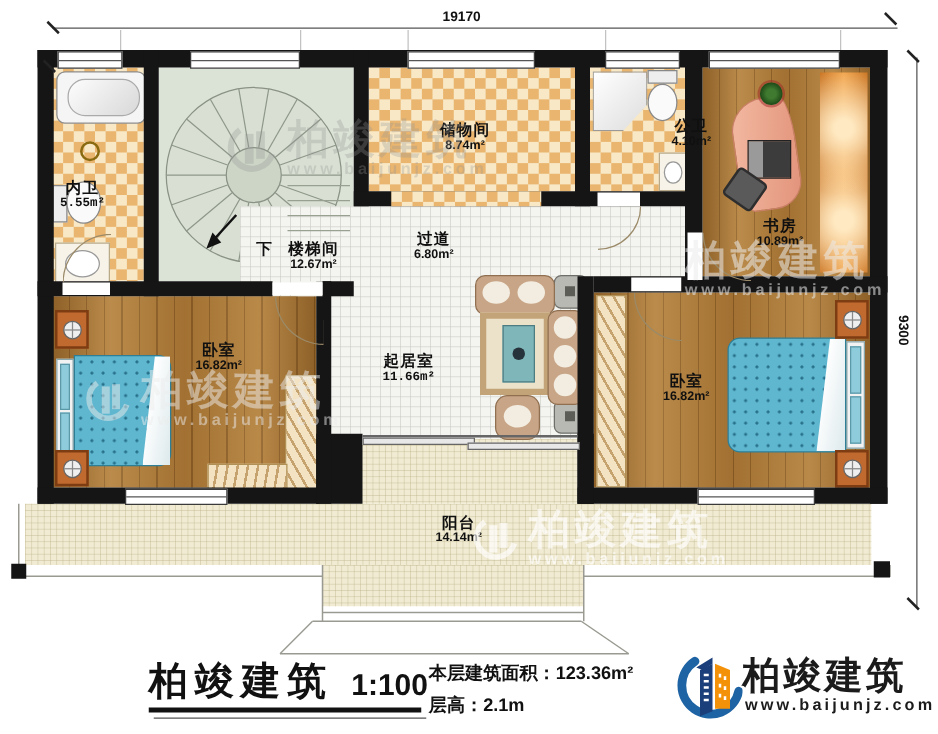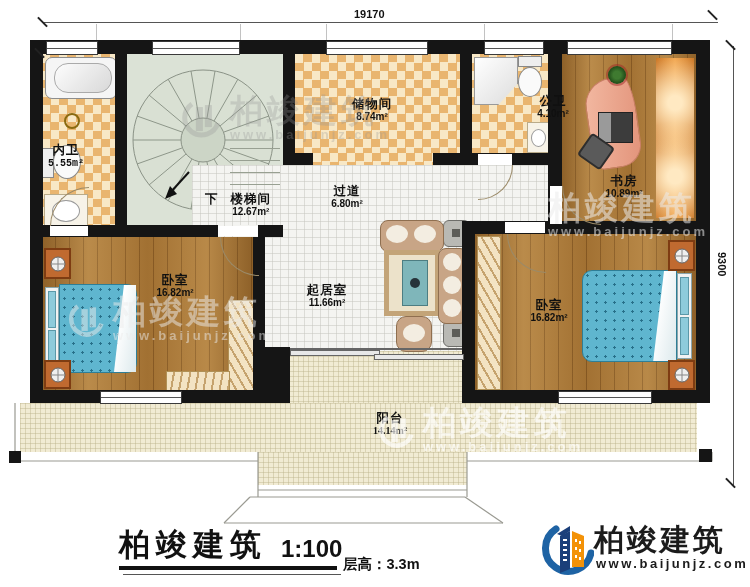--- a/index.html
+++ b/index.html
@@ -284,29 +284,29 @@
     <div class="rl-area">10.89m²</div>
   </div>
   <div class="room-label" style="left:347px;top:197px;">
     <div class="rl-name">过道</div>
     <div class="rl-area">6.80m²</div>
   </div>
   <div class="room-label" style="left:175px;top:286px;">
     <div class="rl-name">卧室</div>
     <div class="rl-area">16.82m²</div>
   </div>
-  <div class="room-label" style="left:327px;top:296px;">
+  <div class="room-label" style="left:327px;top:296px;font-family:Liberation Mono, monospace;">
     <div class="rl-name">起居室</div>
     <div class="rl-area">11.66m²</div>
   </div>
   <div class="room-label" style="left:549px;top:311px;">
     <div class="rl-name">卧室</div>
     <div class="rl-area">16.82m²</div>
   </div>
-  <div class="room-label" style="left:390px;top:424px;font-family:Liberation Serif, serif;">
+  <div class="room-label" style="left:367px;top:424px;">
     <div class="rl-name">阳台</div>
     <div class="rl-area">14.14m²</div>
   </div>
 
   <div class="wm" style="left:285px;top:119px;color:rgba(150,150,150,.30);">
     <svg width="44" height="44" viewBox="0 0 44 44">
       <path d="M12 7 A17 17 0 1 0 38 26" fill="none" stroke="currentColor" stroke-width="5"></path>
       <rect x="16" y="10" width="7" height="24" fill="currentColor"></rect>
       <rect x="25" y="8" width="7" height="22" fill="currentColor"></rect>
     </svg>
@@ -356,21 +356,22 @@
   <div class="ext" style="left:672px;top:24px;height:16px;"></div>
   <div class="dimline" style="left:733px;top:46px;width:1px;height:440px;"></div>
   <div class="tick" style="left:724px;top:44px;"></div>
   <div class="tick" style="left:724px;top:482px;"></div>
   <div class="dimtext" style="left:716px;top:252px;writing-mode:vertical-rl;">9300</div>
 
   <div class="tb-title">柏竣建筑</div>
   <div class="tb-scale">1:100</div>
   <div class="tb-uline1"></div>
   <div class="tb-uline2"></div>
-  <div class="tb-height">层高：3.3m</div>
+  <div class="tb-area">本层建筑面积：123.36m²</div>
+  <div class="tb-height">层高：2.1m</div>
 
   <svg class="abs" style="left:540px;top:517px;z-index:50;" width="54" height="64" viewBox="0 0 54 64">
     <path d="M16 12 A23 23 0 1 0 51 36" fill="none" stroke="#1e63a4" stroke-width="7" stroke-linecap="round"></path>
     <polygon points="17,17 30,9 30,14 22,19" fill="#1b3f7a"></polygon>
     <polygon points="20,19 30,14 30,52 20,56" fill="#1b3f7a"></polygon>
     <g fill="#fff">
         <rect x="23" y="22" width="4" height="2"></rect>
         <rect x="23" y="27" width="4" height="2"></rect>
         <rect x="23" y="32" width="4" height="2"></rect>
         <rect x="23" y="37" width="4" height="2"></rect>

